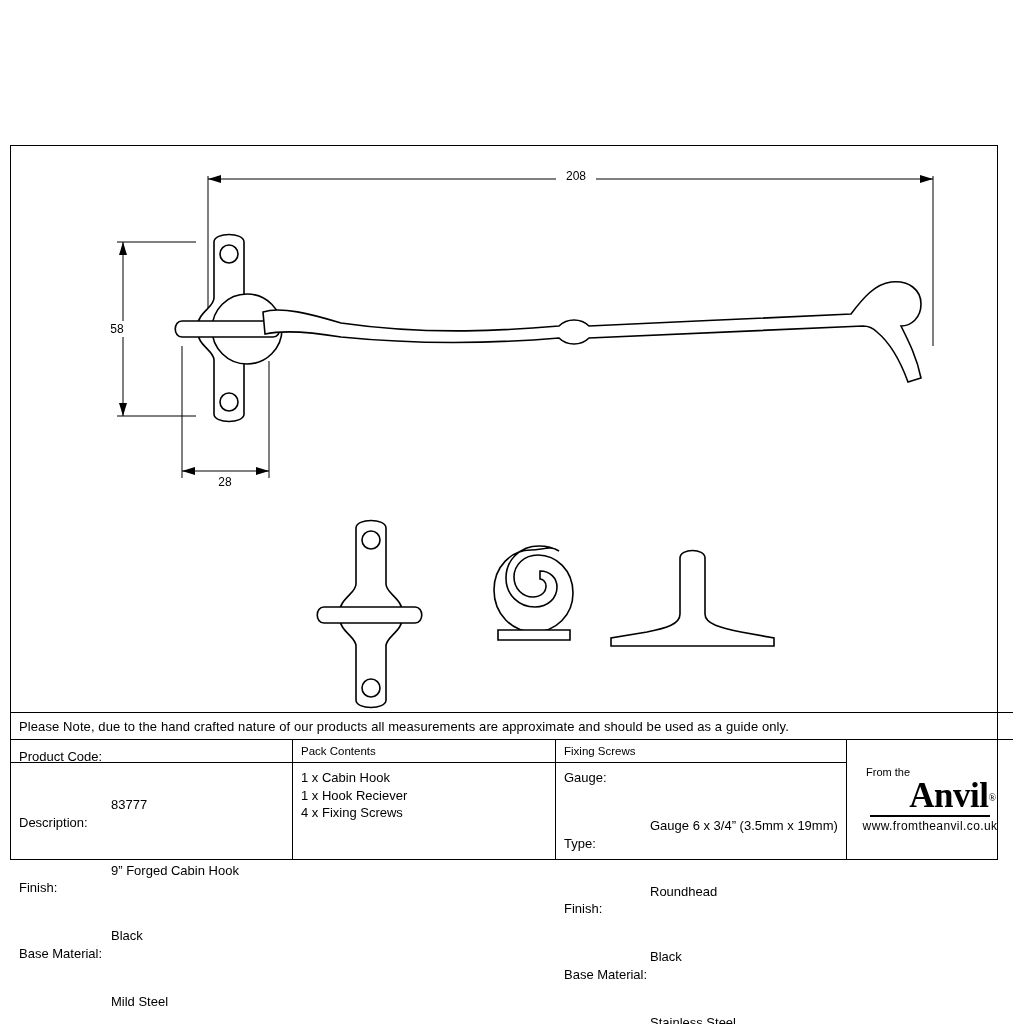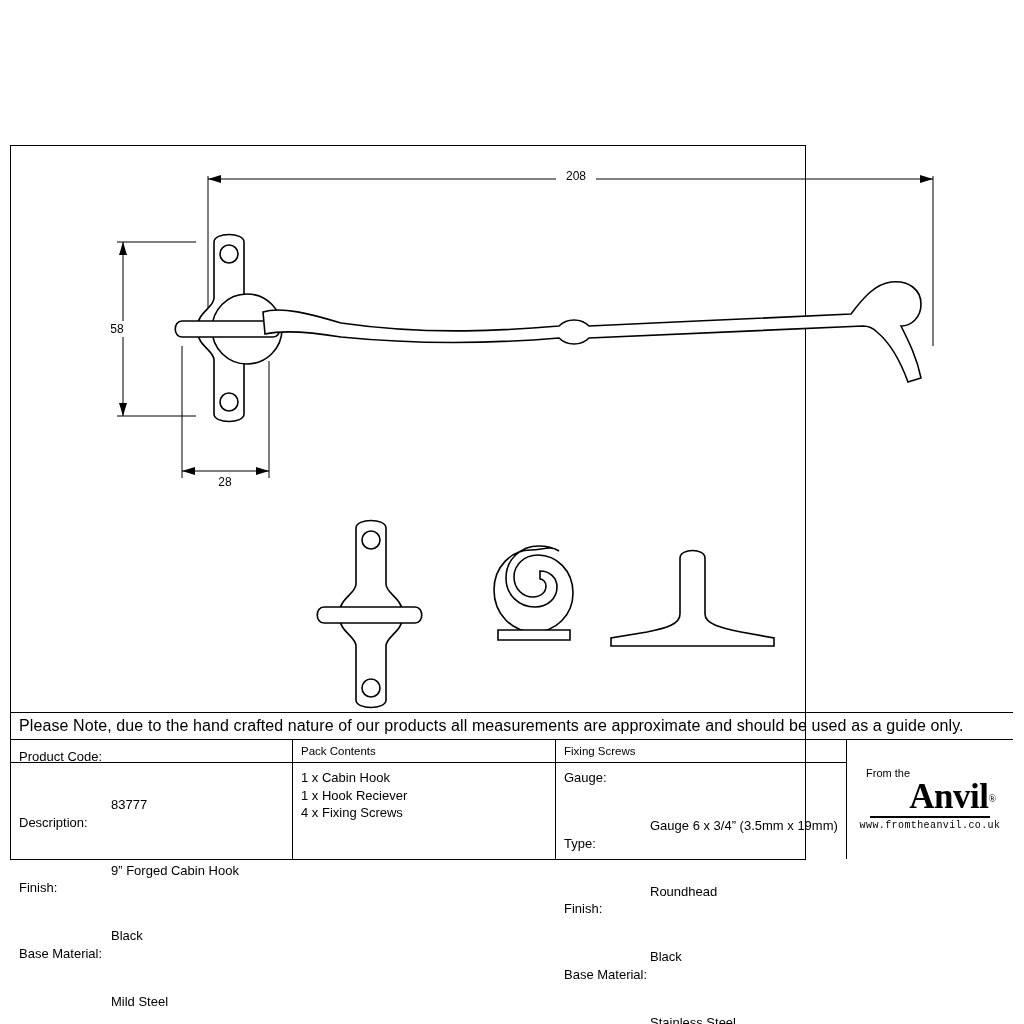--- a/index.html
+++ b/index.html
@@ -12,21 +12,21 @@
     height: 1024px;
     font-family: "Liberation Sans", sans-serif;
     color: #000000;
     position: relative;
     overflow: hidden;
   }
   #sheet {
     position: absolute;
     left: 10px;
     top: 145px;
-    width: 796px;
+    width: 988px;
     height: 715px;
     border: 1px solid #000;
     box-sizing: border-box;
   }
   .drawing-area {
     position: absolute;
     left: 0;
     top: 0;
     width: 1002px;
     height: 566px;
@@ -37,21 +37,21 @@
     top: 566px;
     width: 1002px;
     height: 28px;
     border-top: 1px solid #000;
     border-bottom: 1px solid #000;
     box-sizing: border-box;
     display: flex;
     align-items: center;
   }
   .note-bar span {
-    font-size: 16px;
+    font-size: 13px;
     padding-left: 8px;
     letter-spacing: 0.1px;
   }
   .info-row {
     position: absolute;
     left: 0;
     top: 594px;
     width: 1002px;
     height: 119px;
     display: flex;
@@ -128,22 +128,22 @@
     position: relative;
     top: 2px;
   }
   .logo-rule {
     width: 120px;
     height: 2px;
     background: #000;
     margin: 1px 0 2px 0;
   }
   .logo-url {
-    font-family: Liberation Mono, monospace;
-    font-size: 10px;
+    font-family: Liberation Sans, sans-serif;
+    font-size: 12px;
     letter-spacing: 0.4px;
   }
   svg { display: block; }
   .dim-text {
     font-family: "Liberation Sans", sans-serif;
     font-size: 12px;
     fill: #000;
   }
 </style>
 </head>

